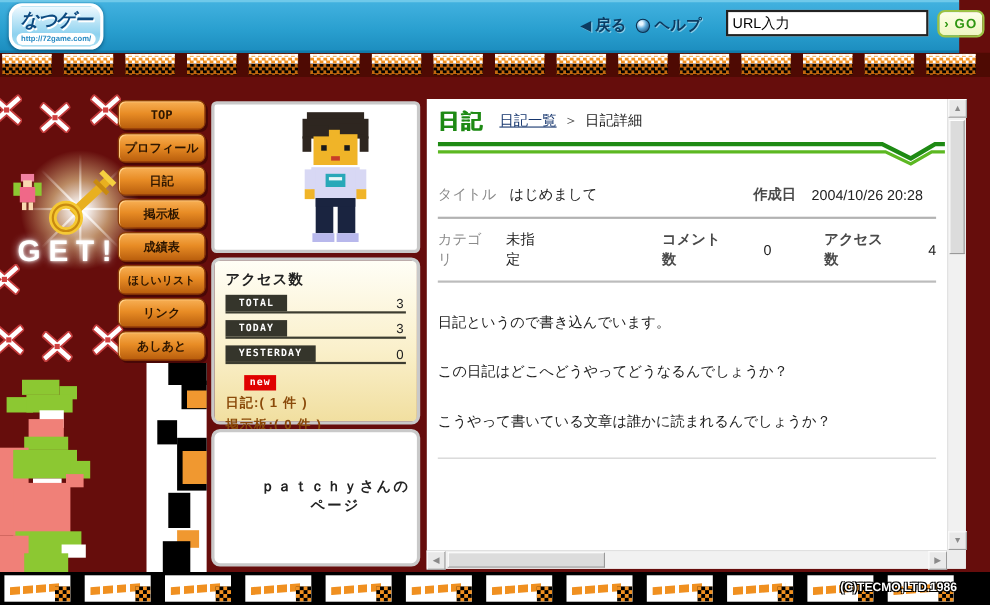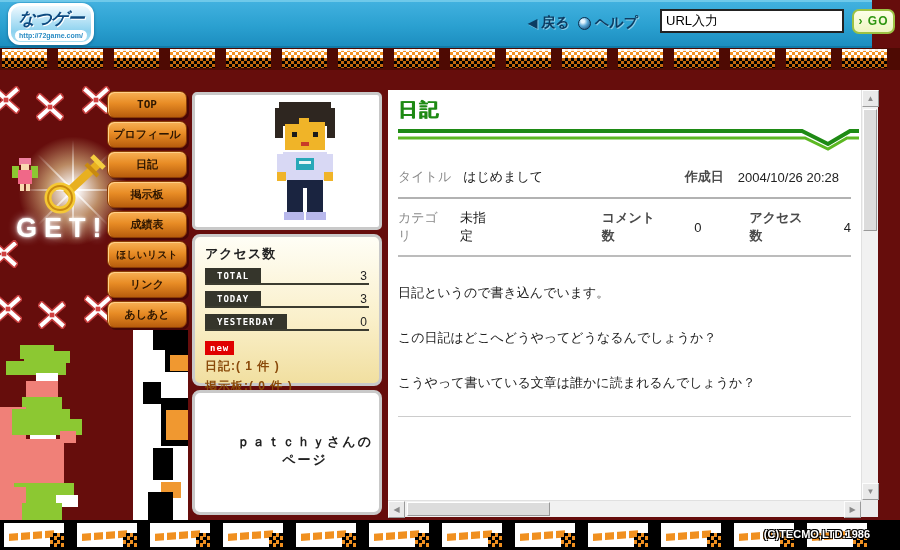--- a/index.html
+++ b/index.html
@@ -138,21 +138,21 @@
   }
   .acc-tag {
     background:#35352b; color:#fff; font-size:9px; font-weight:bold;
     padding:3px 12px 2px 12px; letter-spacing:1px;
     font-family:"DejaVu Sans Mono", monospace;
   }
   .acc-val { font-size:12px; color:#222; padding-right:2px; }
   .new-badge {
     display:inline-block; background:#e00000; color:#fff;
     font-size:9px; font-weight:bold; padding:2px 5px; margin-top:4px;
-    font-family:"DejaVu Sans Mono", monospace; letter-spacing:1px;
+    font-family:"DejaVu Sans Mono", monospace; letter-spacing:1px;margin-left:17px;
   }
   .new-line { font-size:12px; font-weight:bold; color:#8a4a0a; margin-top:3px; letter-spacing:1px; }
   .patchy-box { top:390px; height:125px; border-radius:8px; }
   .patchy-name {
     display:block; text-align:center; margin-top:40px;
     font-size:13px; font-weight:bold; color:#222; letter-spacing:2px;
   }
 
   
   .main-panel { position:absolute; left:388px; top:90px; width:490px; height:427px; background:#fff; z-index:3; }
@@ -417,20 +417,25 @@
 </div>
 
 <div class="panel patchy-box">
   <span class="patchy-name">ｐａｔｃｈｙさんのページ</span>
 </div>
 
 <div class="main-panel">
   <div class="mc">
     <div class="mc-header">
       <span class="section-title">日記</span>
+      <span>
+        <span class="crumb-link">日記一覧</span>
+        <span class="crumb-sep">＞</span>
+        <span class="crumb-cur">日記詳細</span>
+      </span>
     </div>
     <svg class="rule-svg" width="462" height="24" viewBox="0 0 462 24">
       <path d="M0,4 H404 L430,17 L452,4 H461" stroke="#1e8a14" stroke-width="4" fill="none"></path>
       <path d="M0,11 H407 L430,22 L449,11 H461" stroke="#5cb822" stroke-width="3" fill="none"></path>
     </svg>
 
     <div class="field-row row-title">
       <span class="f-label">タイトル</span>
       <span class="f-val">はじめまして</span>
       <span class="right-group">

